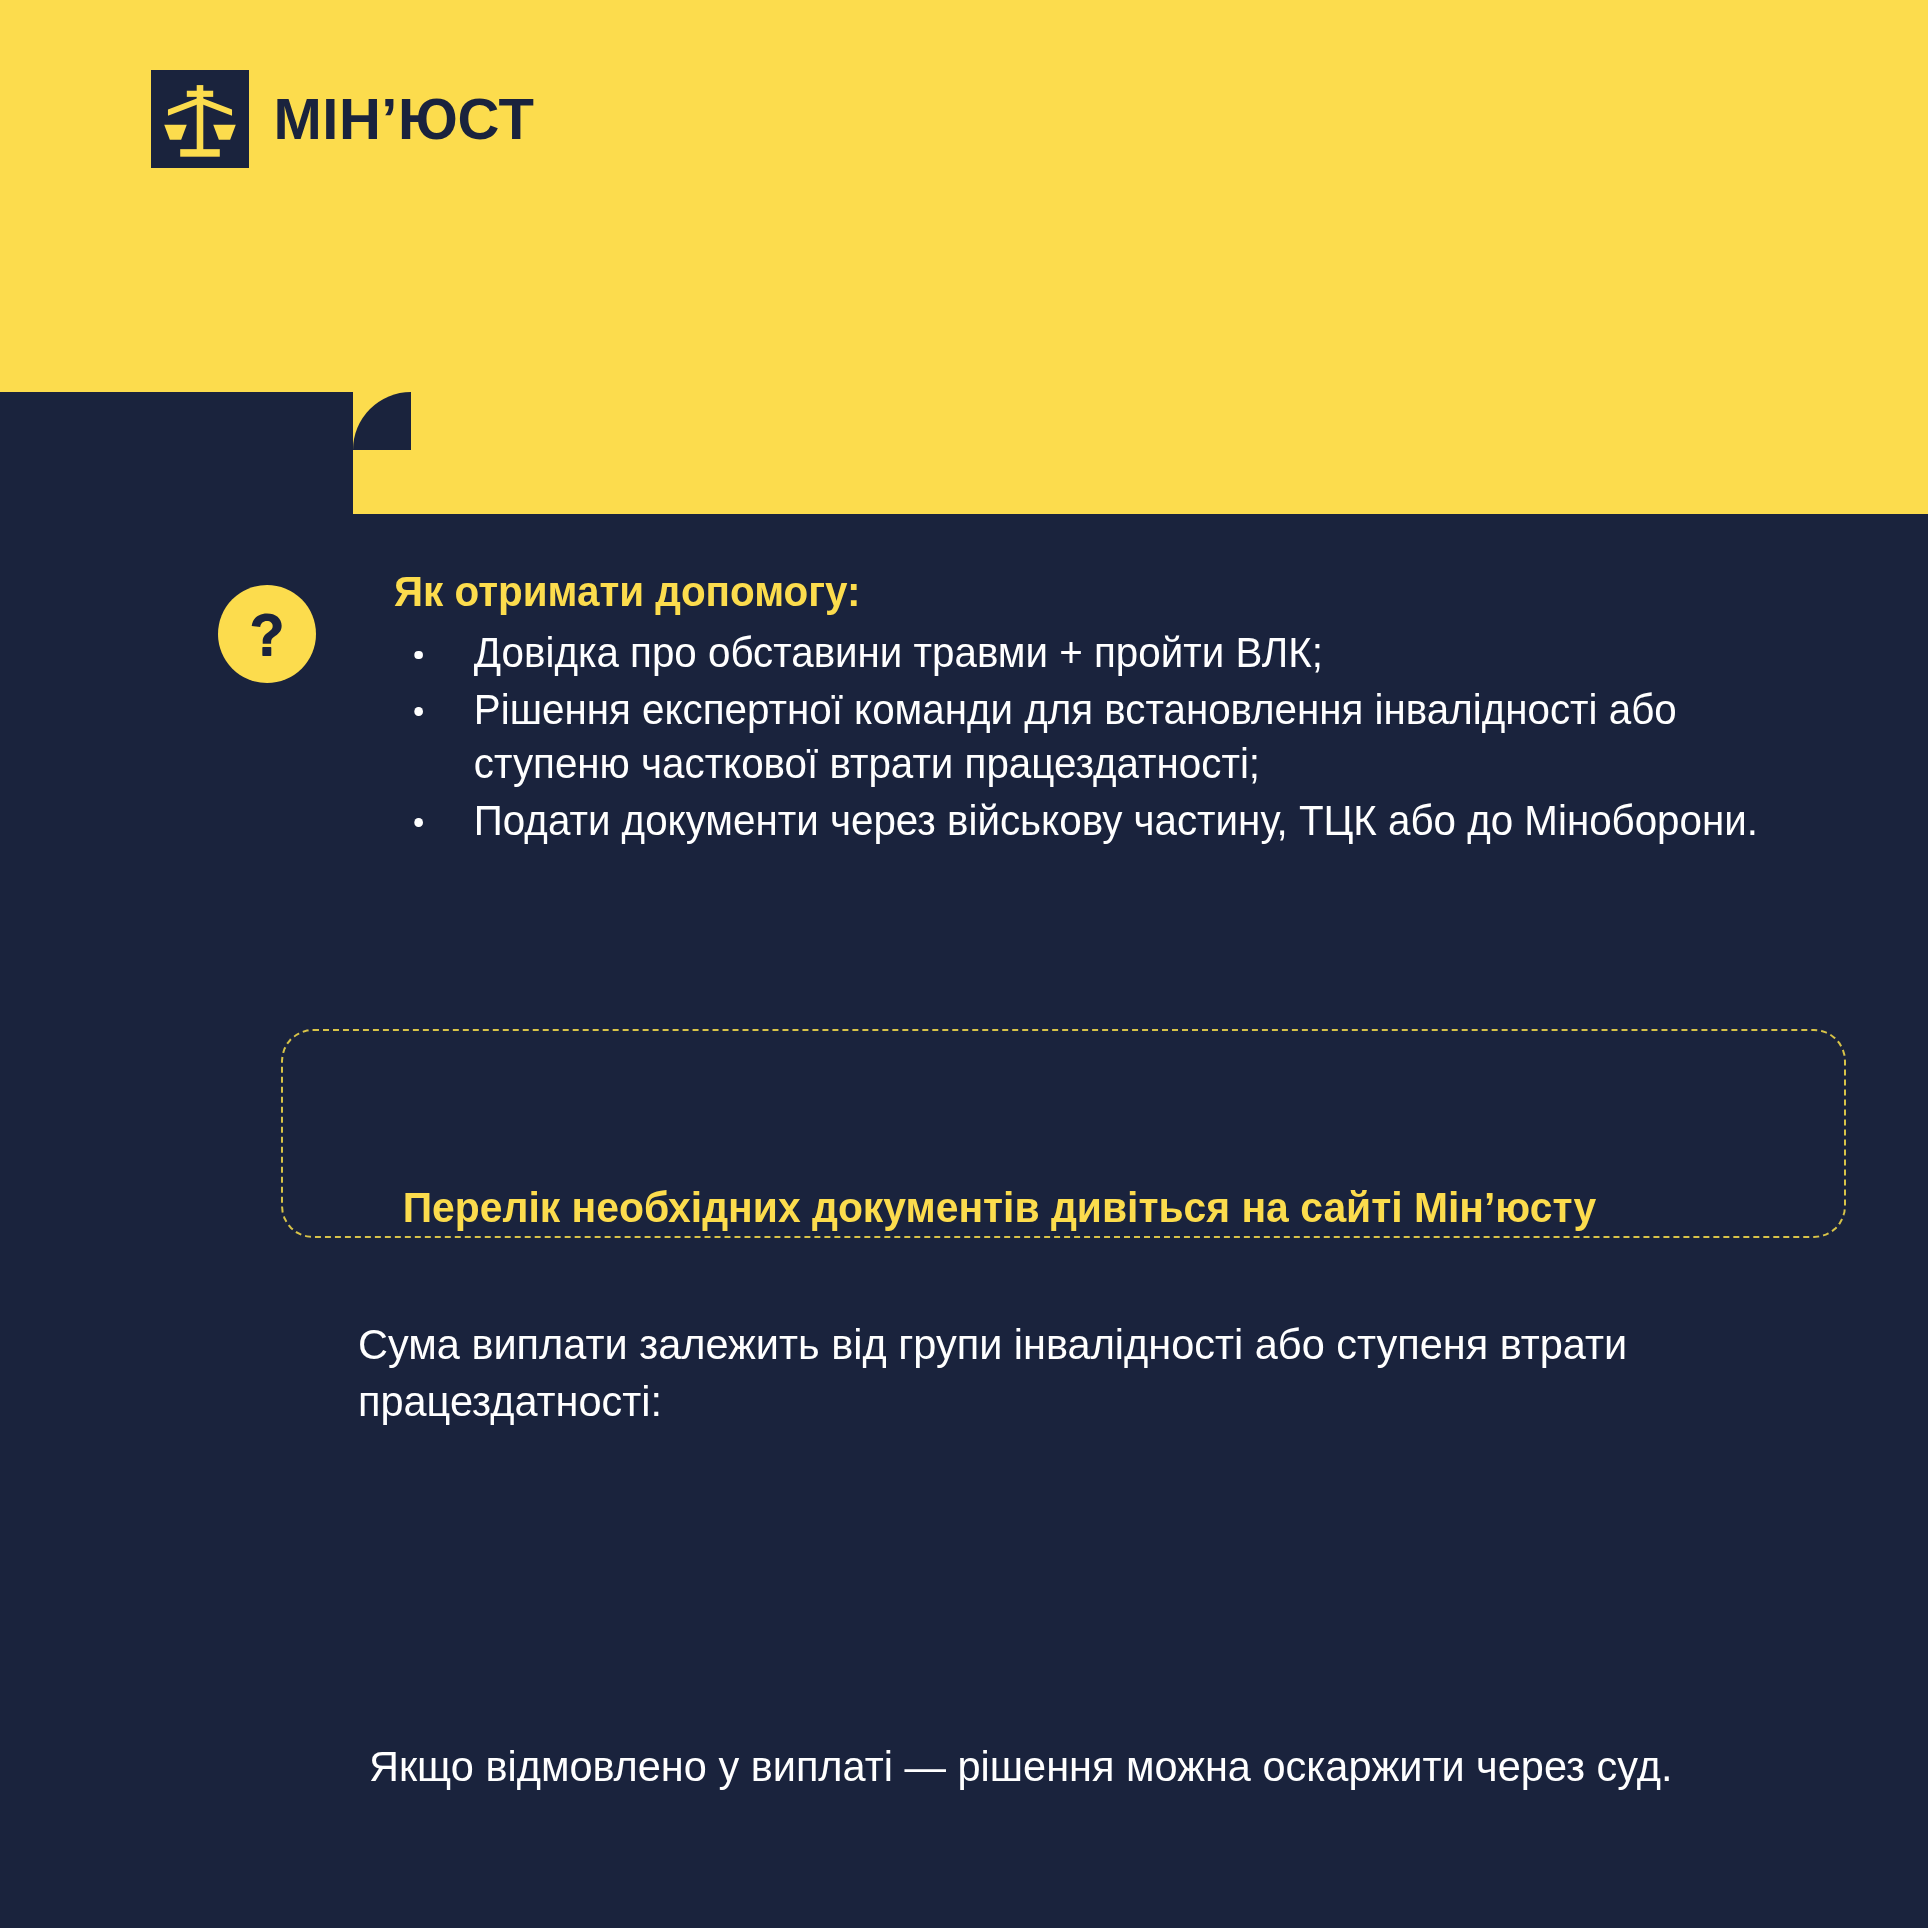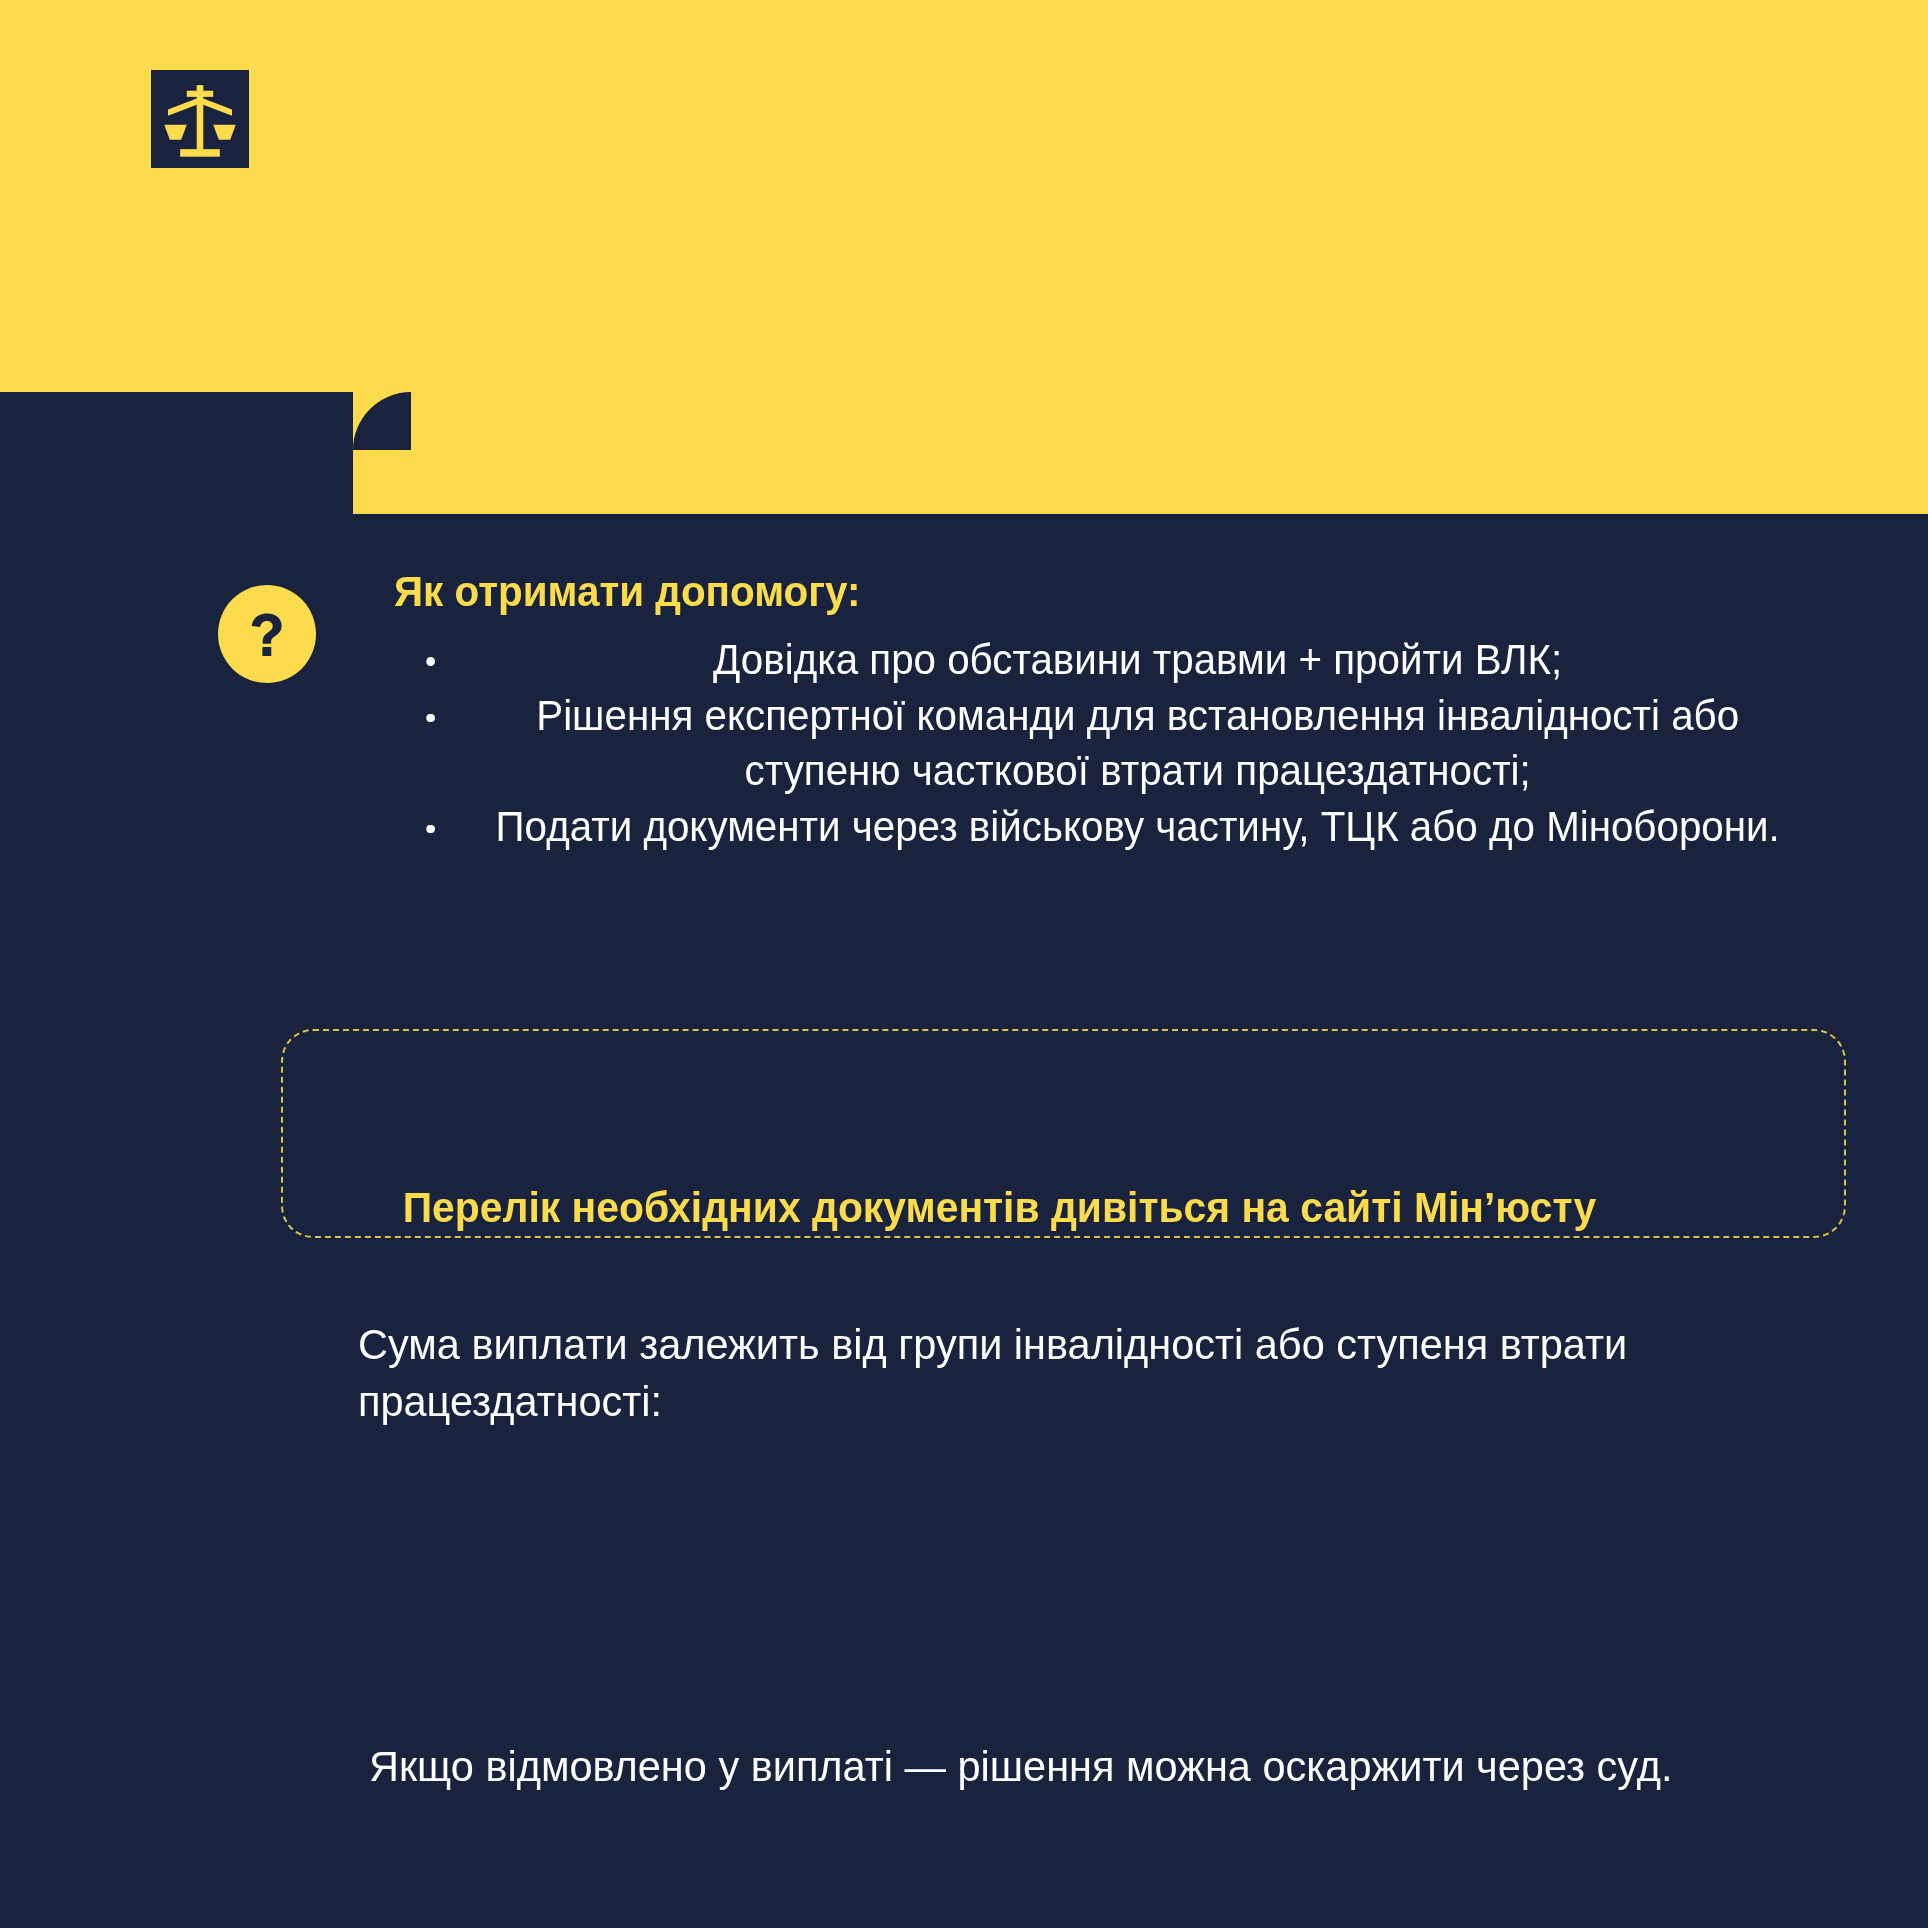--- a/index.html
+++ b/index.html
@@ -127,23 +127,22 @@
     font-size: 43px;
     font-weight: 700;
     color: #fcdc4d;
     line-height: 1.18;
     margin: 0 0 9.4px 0;
     transform: scaleX(0.94);
     transform-origin: left center;
   }
   ul.bullets {
     list-style: none;
-    margin: 16px;
+    margin: 4px;
     padding: 0;
-    text-align: center;
   }
   ul.bullets > li {
     position: relative;
     padding-left: 79px;
     color: #ffffff;
     font-size: 42px;
     line-height: 1.30;
     margin-bottom: 1.9px;
     transform: scaleX(0.96);
     transform-origin: left center;
@@ -251,20 +250,21 @@
           <rect x="48.5" y="16" width="7" height="74"></rect>
           <rect x="38" y="22" width="28" height="6.5"></rect>
           <path d="M52 29 L86 42 L86 48.5 L52 35.5 L18 48.5 L18 42 Z"></path>
           <path d="M18 52 L34 52 L26 70 Z" opacity="0"></path>
           <path d="M14 58 L38 58 L32 74 L20 74 Z"></path>
           <path d="M66 58 L90 58 L84 74 L72 74 Z"></path>
           <rect x="31" y="84" width="42" height="8"></rect>
         </g>
       </svg>
     </span>
+    <span class="logo-word">МІН’ЮСТ</span>
   </div>
 
 
   <div class="q-badge">
     <span>
       <svg viewBox="0 0 60 60" width="56" height="56" aria-hidden="true">
         <path d="M30 8c-9.2 0-15.4 5.3-16.4 13.4l9.1 1.2c.6-4.3 3.3-6.6 7.1-6.6 3.8 0 6.3 2.2 6.3 5.4 0 2.6-1.2 4.2-4.7 6.6-4.4 3-6 5.6-6 9.9v2.6h9v-1.9c0-2.7 1-4.1 4.4-6.4 4.7-3.2 6.9-6.3 6.9-11 0-8-6.3-13.2-15.7-13.2z" fill="#1a233d"></path>
         <rect x="25" y="44" width="9.6" height="9.6" rx="0.8" fill="#1a233d"></rect>
       </svg>
     </span>

